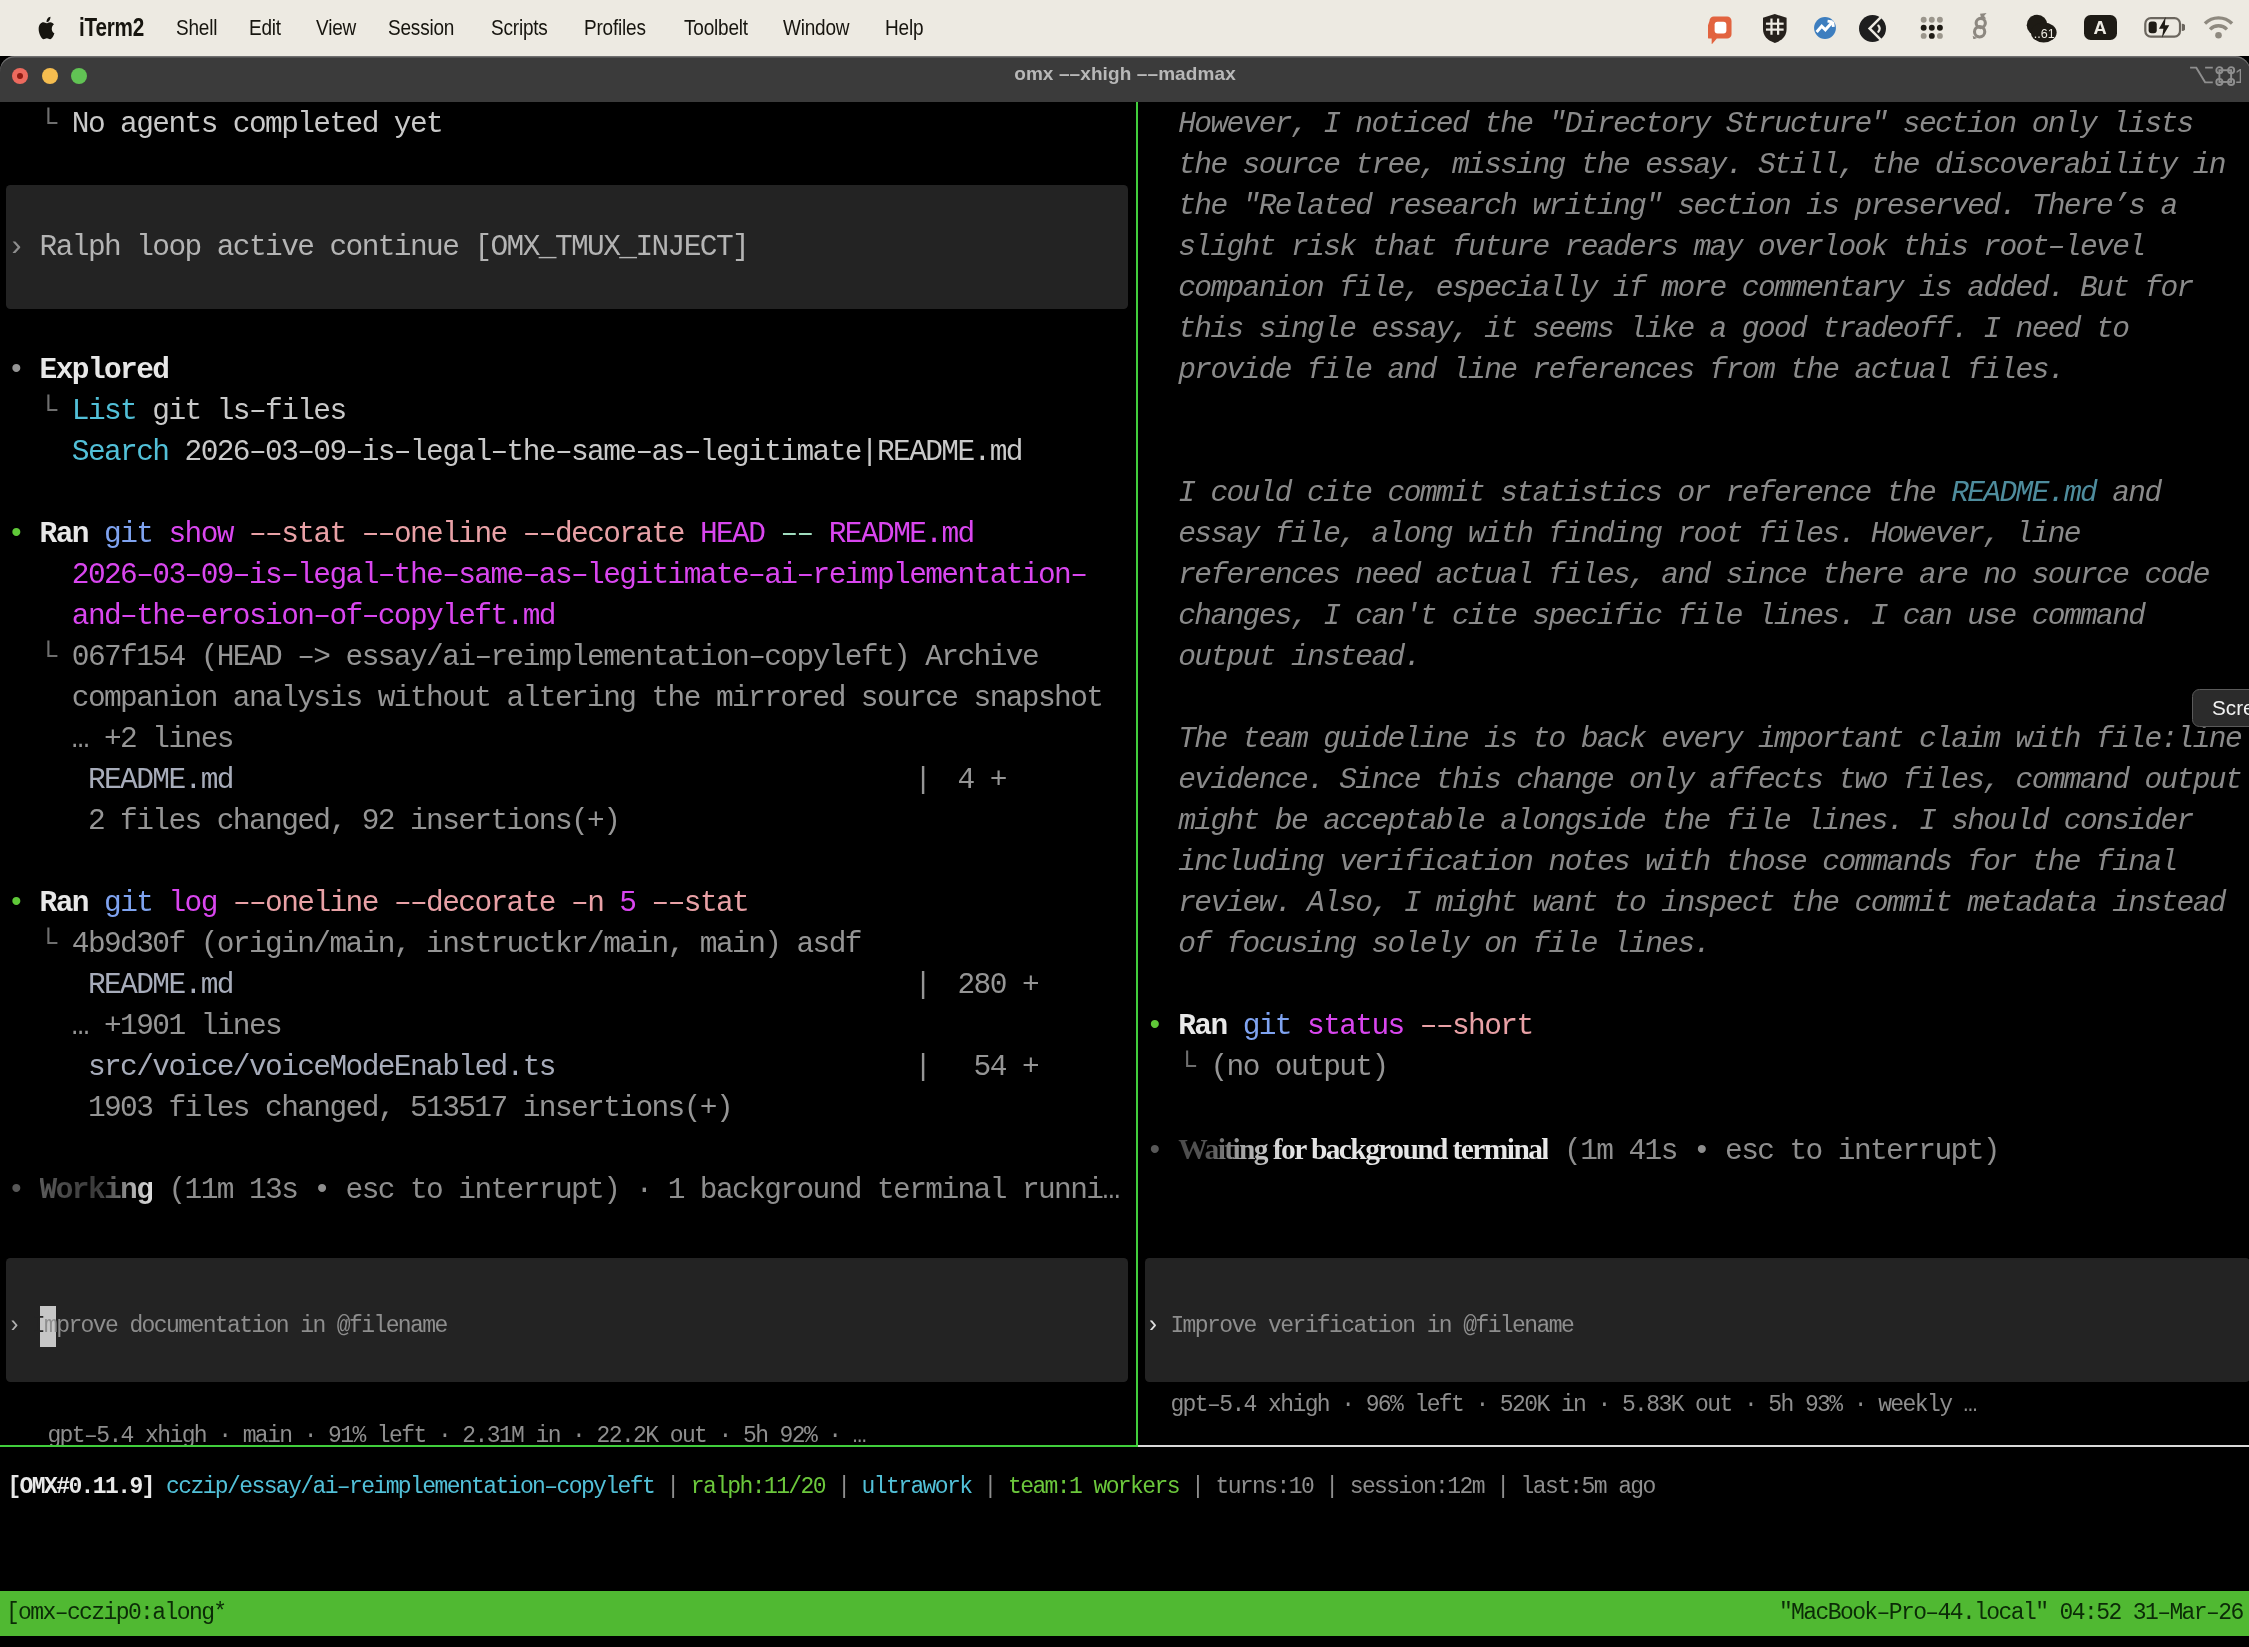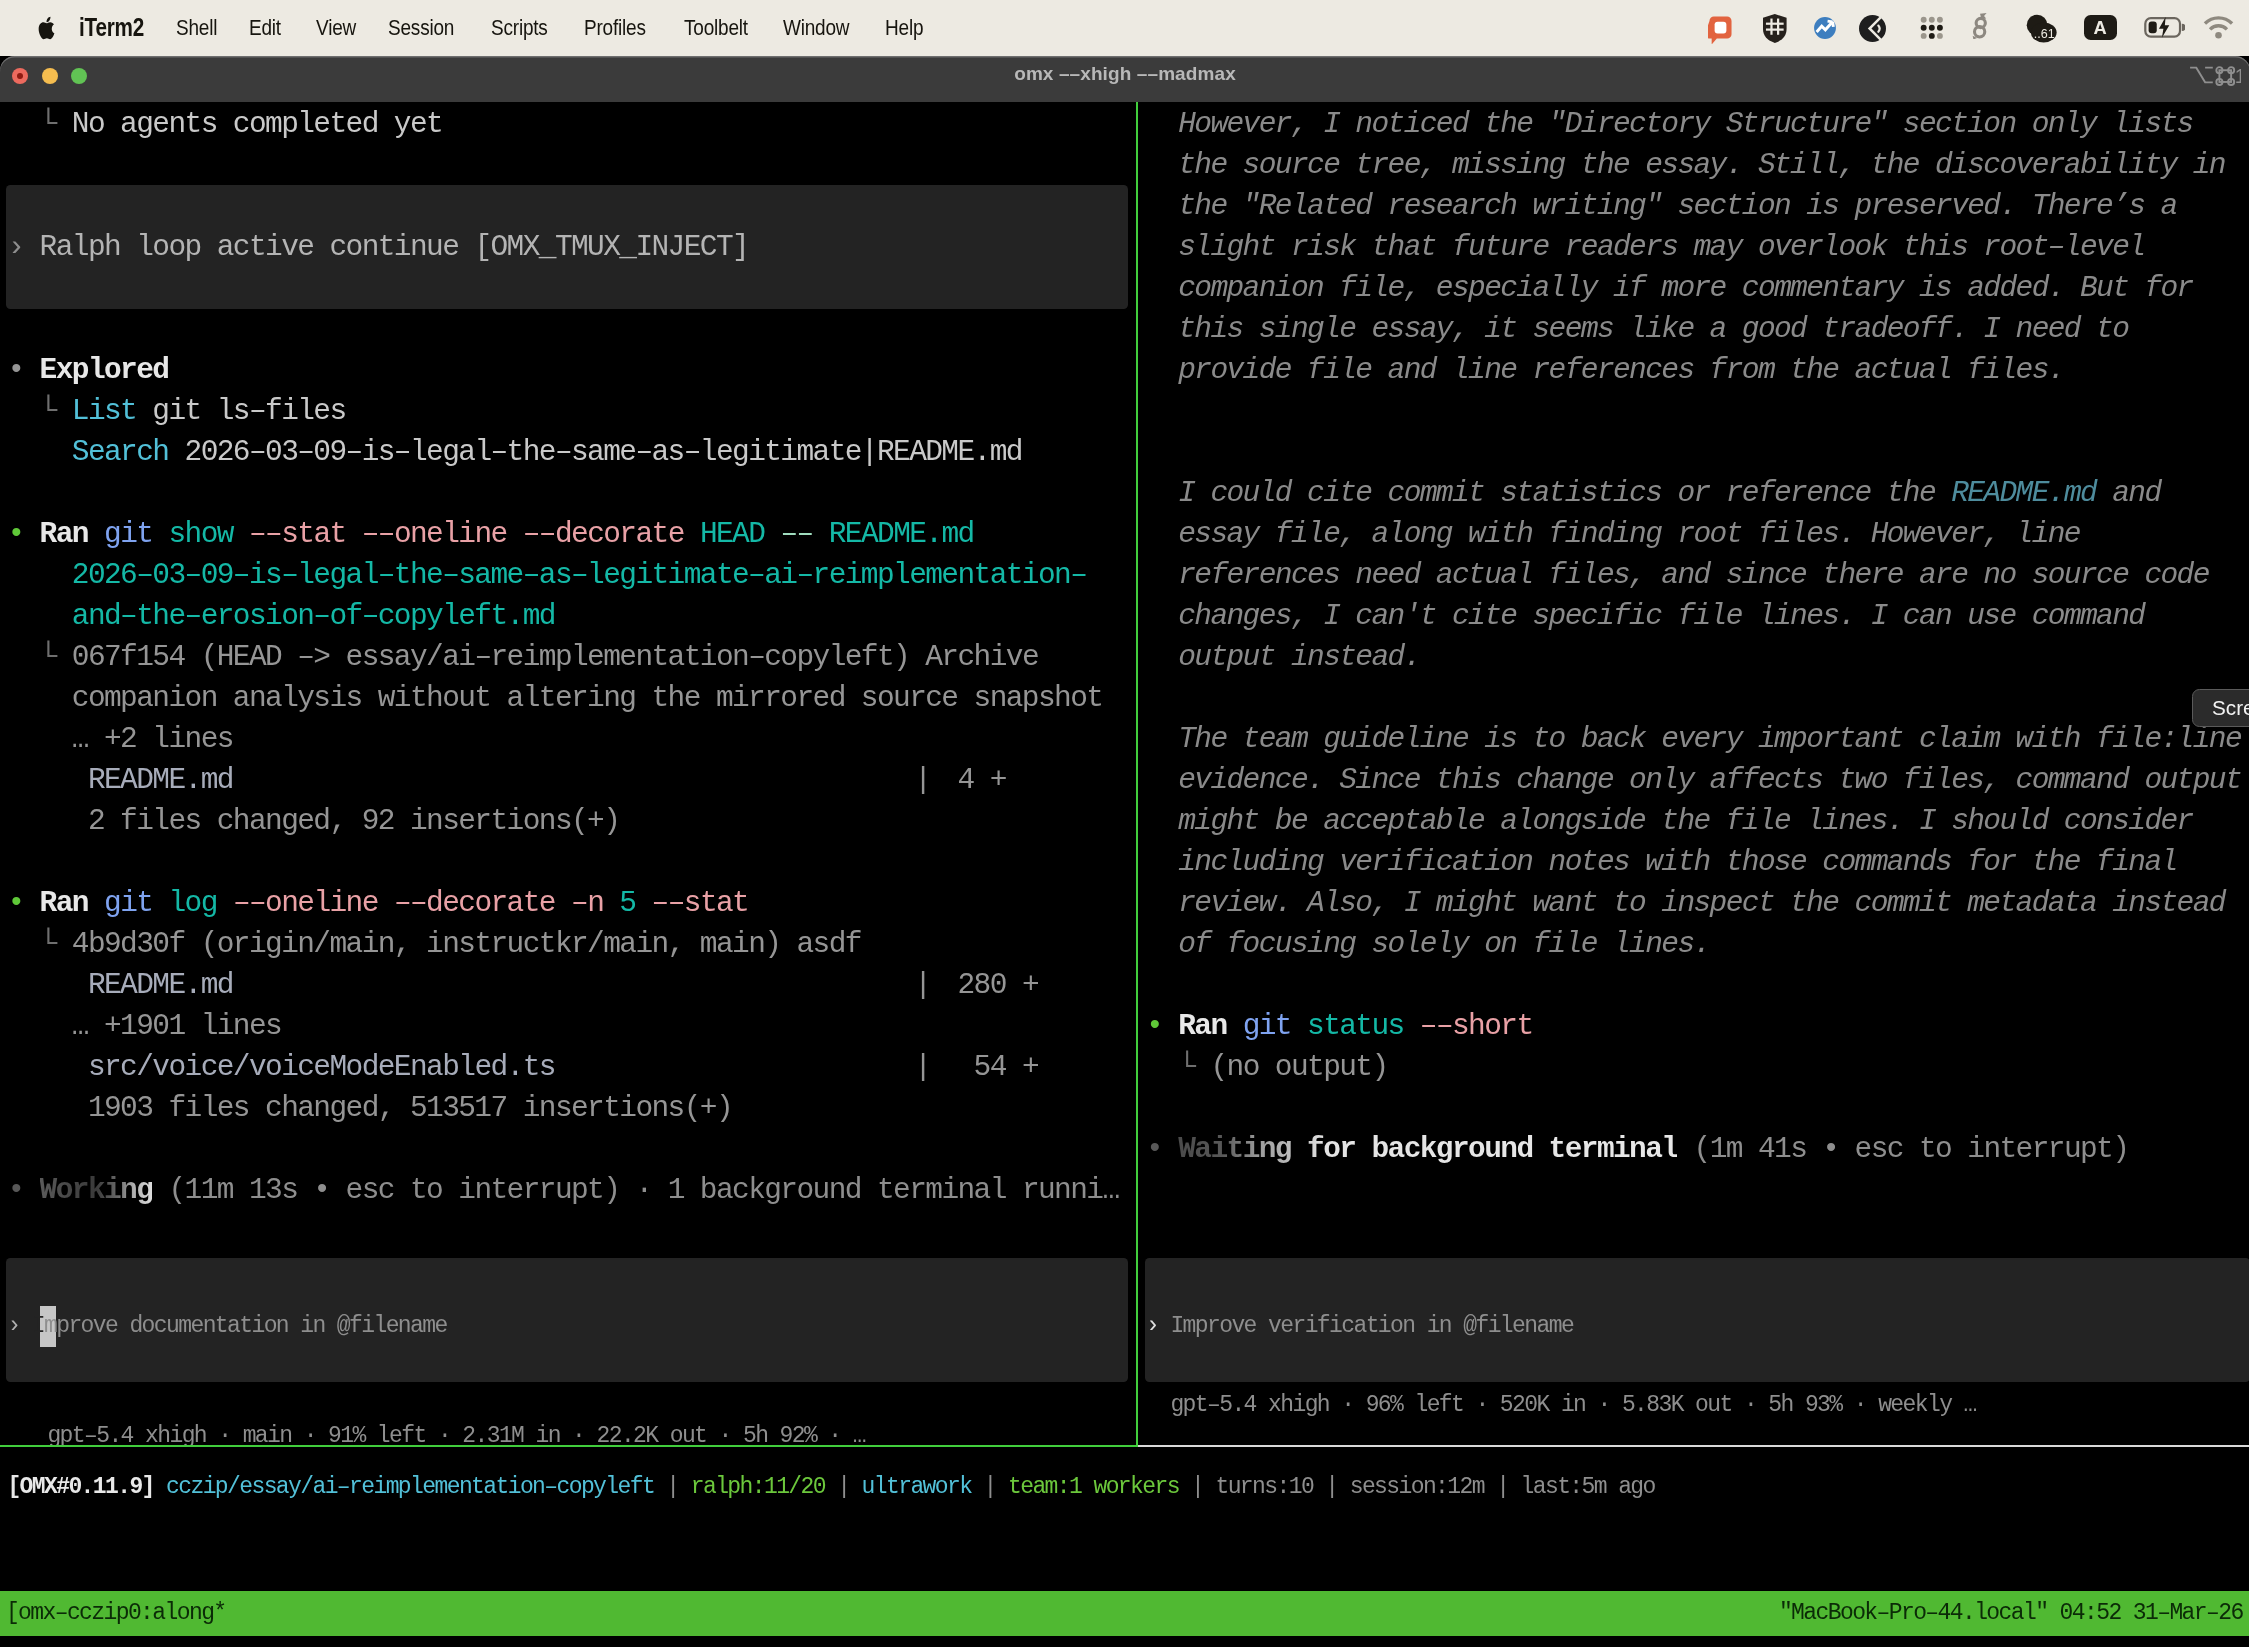--- a/index.html
+++ b/index.html
@@ -24,28 +24,28 @@
   #rpane { position:absolute; left:1146px; top:104px; }
   .it { font-style:italic; }
   .w { color:#E8E8E8; font-weight:bold; }
   .gy { color:#959595; }            
   .gy2 { color:#8E8E8E; }           
   .lg { color:#C9C9C9; }            
   .tg { color:#6F6F6F; }
   .pp { position:relative; left:-11px; }            
   .cy { color:#52C0D8; }            
   .bl { color:#7FA3F0; }            
-  .lv { color:#14b8a6;text-align:right; }            
+  .lv { color:#d946ef;text-align:right; }            
   .sa { color:#E9A1A6; }            
   .mg { color:#9FDCBE; }            
   .gb { color:#5FC838; }            
   .db { color:#585858; }            
   .th { color:#8A8A8A; }            
   .shim1 { font-weight:bold; background:linear-gradient(90deg,#5A5A5A 0%,#484848 25%,#3A3A3A 50%,#6A6A6A 70%,#B0B0B0 84%,#DEDEDE 100%); -webkit-background-clip:text; background-clip:text; color:transparent; }
-  .shim2 { font-weight:bold; background:linear-gradient(90deg,#4A4A4A 0%,#585858 9%,#9A9A9A 16%,#E4E4E4 30%,#E8E8E8 100%); -webkit-background-clip:text; background-clip:text; color:transparent; }
+  .shim2 { font-weight:bold; background:linear-gradient(90deg,#4A4A4A 0%,#585858 9%,#9A9A9A 16%,#E4E4E4 30%,#E8E8E8 100%); -webkit-background-clip:text; background-clip:text; color:transparent;font-family:Liberation Serif, serif; }
 
   .box { position:absolute; background:#232323; border-radius:4.4px; }
   #vdivider { position:absolute; left:1136px; top:102px; width:2.2px; height:1345px; background:#41CE3C; }
   #hline-green { position:absolute; left:0; top:1445px; width:1138px; height:2.2px; background:#41CE3C; }
   #hline-white { position:absolute; left:1138px; top:1445px; width:1112px; height:2.2px; background:#D9D9D9; }
 
   .absline { position:absolute; font-family:"Liberation Mono", monospace; font-size:23px; letter-spacing:-1.6px; line-height:41px; white-space:pre; }
 
   #tmuxbar { position:absolute; left:0; top:1591px; width:2250px; height:45px; background:#50B932; }
 

